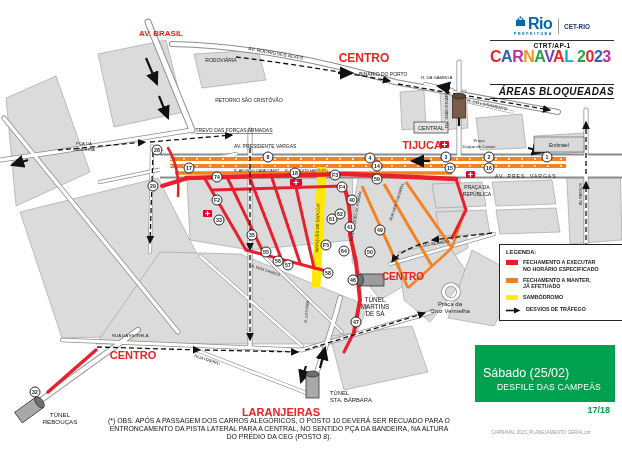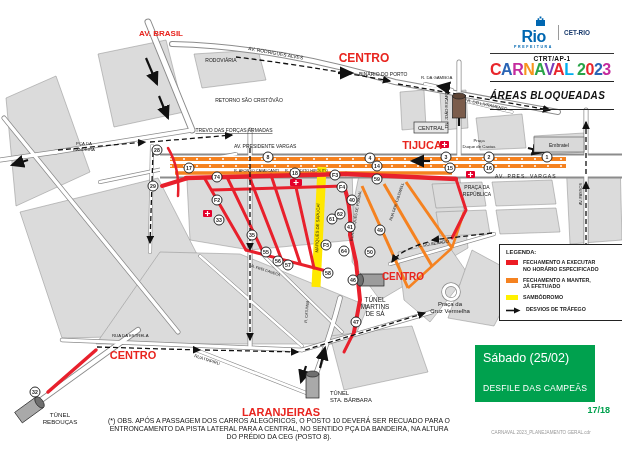--- a/index.html
+++ b/index.html
@@ -4,49 +4,49 @@
 <style>
   html,body{margin:0;padding:0;background:#fff;}
   .stage{position:relative;width:622px;height:451px;background:#fff;overflow:hidden;
          font-family:"Liberation Sans",sans-serif;}
   .stage svg.map{position:absolute;left:0;top:0;z-index:1;}
 
   
   .header{position:absolute;left:490px;top:16px;width:124px;z-index:3;}
   .logo-row{display:flex;align-items:center;justify-content:center;gap:5px;}
   .rio-logo{display:flex;flex-direction:column;align-items:center;line-height:1;}
-  .rio-main{display:flex;align-items:flex-end;gap:2px;flex-direction:column;}
+  .rio-main{display:flex;align-items:flex-start;gap:2px;}
   .rio-text{color:#0067B1;font-weight:bold;font-size:16px;letter-spacing:-0.5px;}
   .logo-sub{font-size:3.6px;letter-spacing:1.6px;color:#0067B1;font-weight:bold;margin-top:1px;}
   .logo-divider{width:1px;height:15px;background:#9a9a9a;}
   .agency{font-size:6.4px;font-weight:bold;color:#16386B;}
   .unit{text-align:center;font-size:6.6px;font-weight:bold;color:#111;border-top:1px solid #333;
         margin-top:3px;padding-top:1px;letter-spacing:.3px;}
   .carnaval-title{font-size:16px;font-weight:bold;line-height:1.05;
         letter-spacing:-0.5px;white-space:nowrap;}
-  .subtitle{font-style:italic;font-weight:bold;font-size:10px;text-align:left;color:#111;
-        border-top:1.5px solid #222;border-bottom:1.5px solid #222;padding:8px 0;margin-top:3px;
+  .subtitle{font-style:italic;font-weight:bold;font-size:10px;text-align:right;color:#111;
+        border-top:1.5px solid #222;border-bottom:1.5px solid #222;padding:1px 0;margin-top:19px;
         letter-spacing:.4px;white-space:nowrap;}
 
   
   .legend{position:absolute;left:499px;top:244px;width:116px;border:1px solid #222;background:#fff;
         padding:4px 5px 2px 6px;z-index:3;color:#222;}
   .legend-title{font-size:5.8px;font-weight:bold;margin-bottom:4px;}
   .legend-row{display:flex;gap:5px;margin-bottom:4.5px;align-items:flex-start;}
   .swatch{width:12px;height:5px;flex:none;margin-top:1px;}
   .legend-label{font-size:5.3px;font-weight:bold;line-height:1.25;}
   .legend-label span{display:block;}
   .legend-label span:empty{display:none;}
   .arrow-swatch{flex:none;margin-top:1px;}
 
   
-  .schedule{position:absolute;left:475px;top:345px;width:120px;height:57px;background:#00A14E;
-        color:#fff;padding:6px 0 0 8px;box-sizing:border-box;z-index:3;}
+  .schedule{position:absolute;left:475px;top:345px;width:140px;height:57px;background:#00A14E;
+        color:#fff;padding:21px 0 0 8px;box-sizing:border-box;z-index:3;}
   .s-line{font-size:12.5px;line-height:1.12;}
-  .s-sub{font-size:8.6px;margin-top:18px;letter-spacing:.2px;}
+  .s-sub{font-size:8.6px;margin-top:2px;letter-spacing:.2px;text-align:center;}
   .page-num{position:absolute;left:545px;top:405px;width:65px;text-align:right;color:#00A14E;
         font-weight:bold;font-size:9px;z-index:3;}
   .footnote{position:absolute;left:59px;top:417px;width:440px;text-align:center;font-size:6.9px;
         line-height:1.18;color:#111;z-index:3;}
   .file-label{position:absolute;left:468px;top:430px;width:146px;text-align:center;font-size:4.6px;
         color:#999;z-index:3;}
 
   
   text{font-family:"Liberation Sans",sans-serif;fill:#1a1a1a;}
   .lbl-red{fill:#E8251F;font-weight:bold;}

